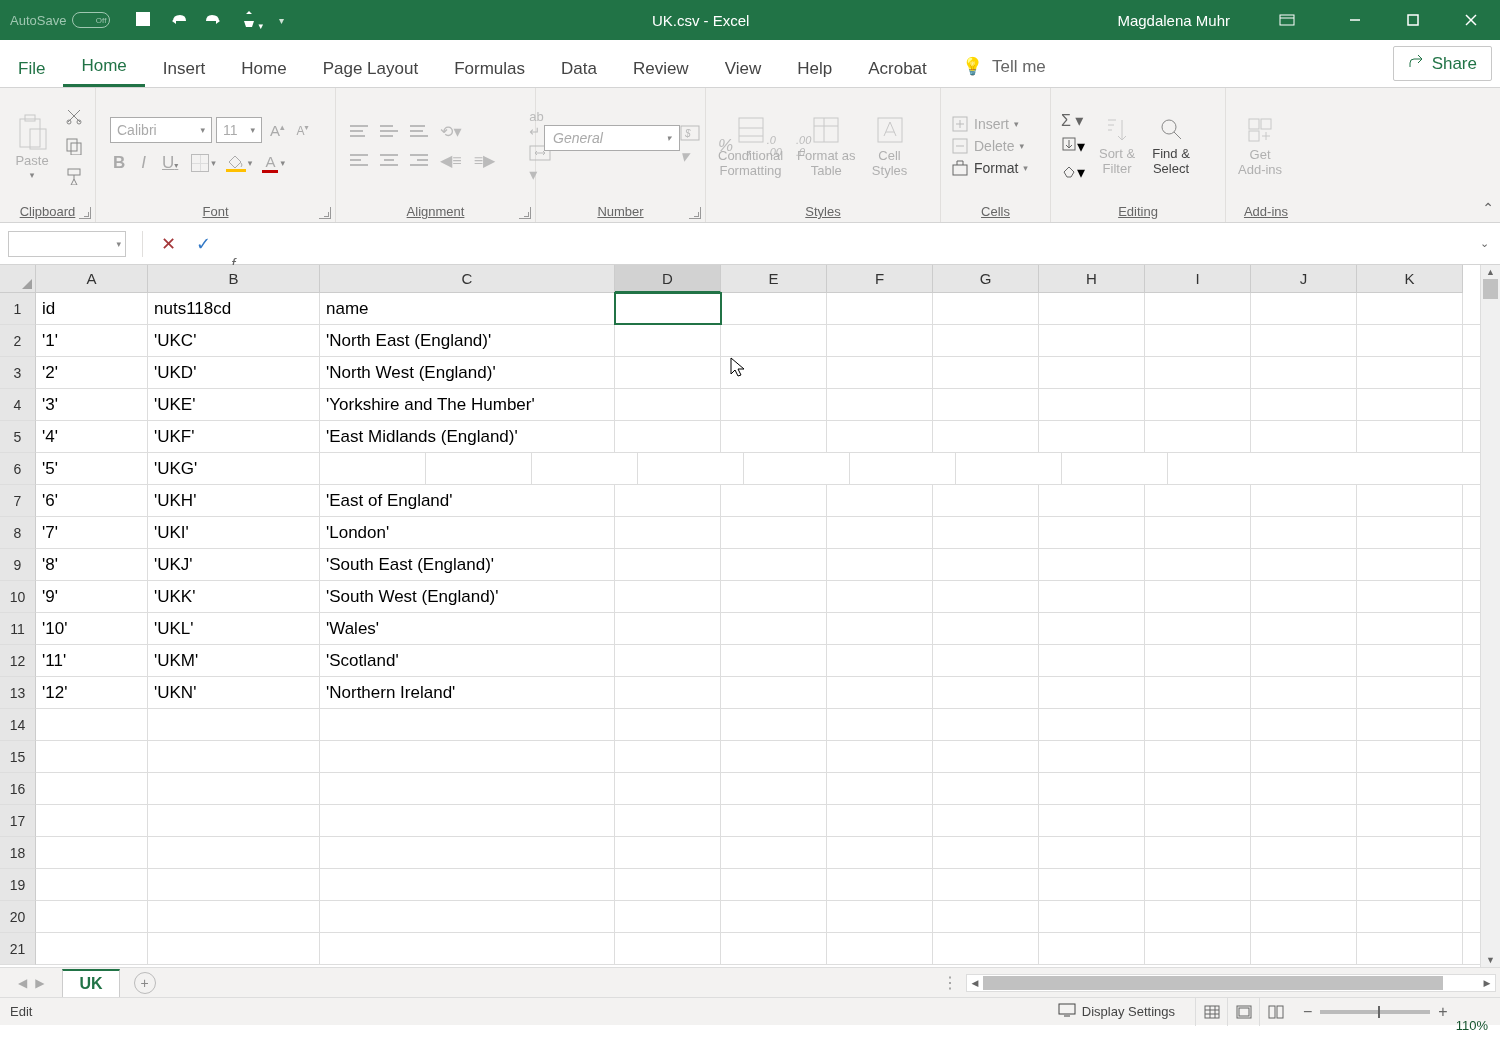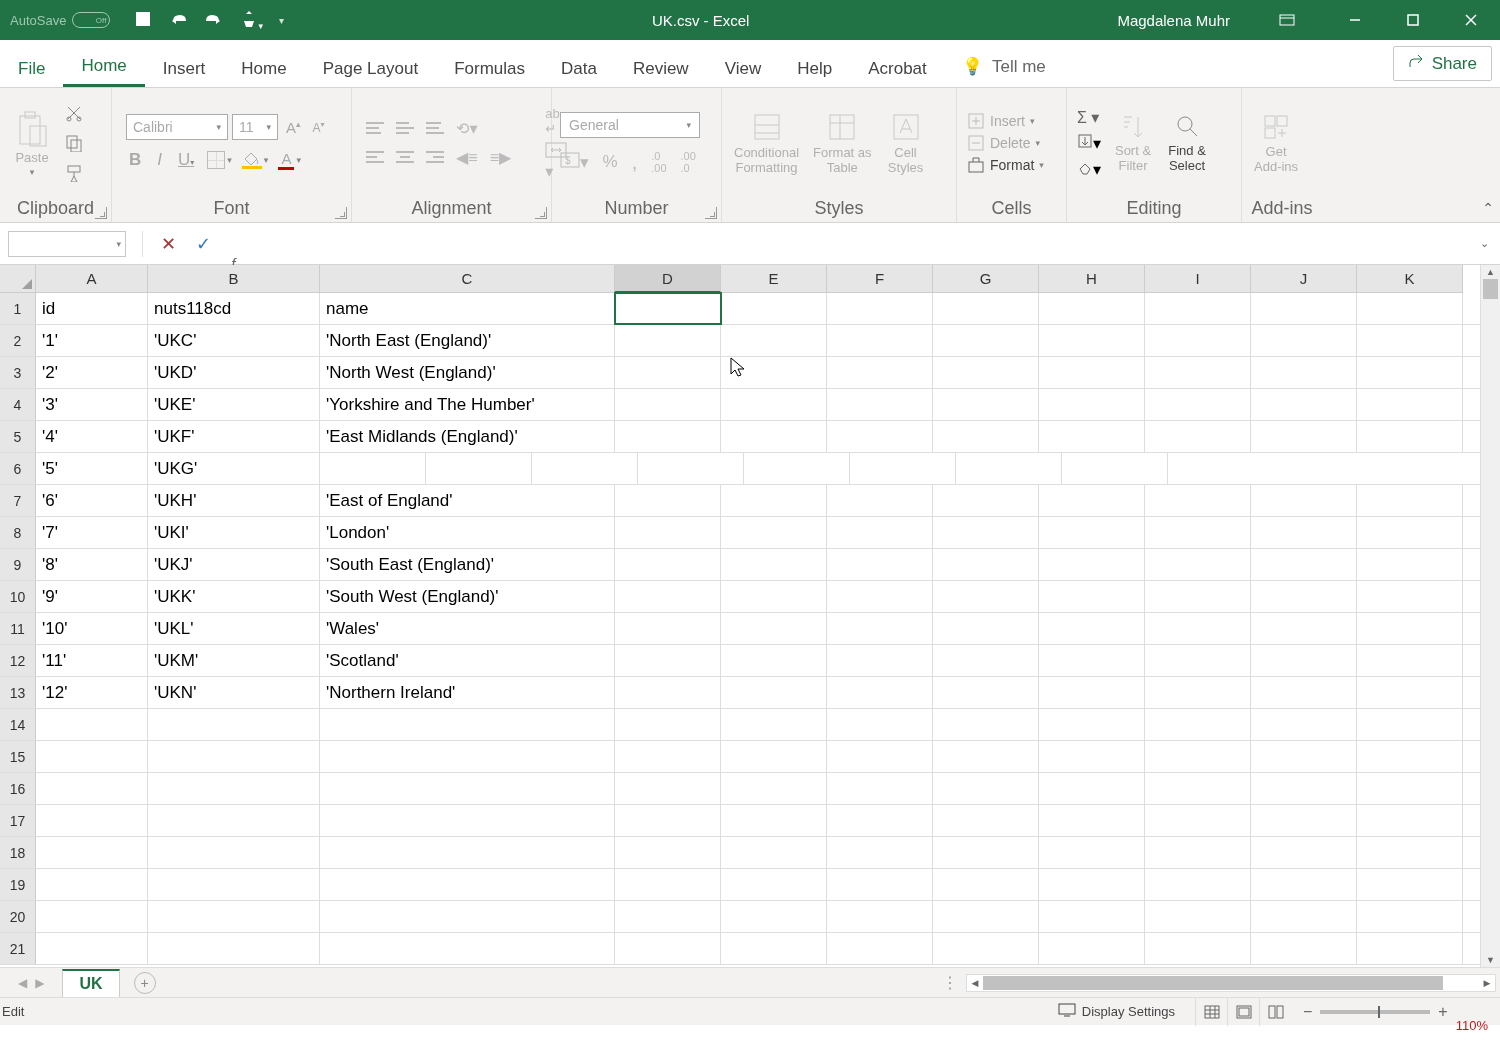--- a/index.html
+++ b/index.html
@@ -25,21 +25,21 @@
 .rtab.file { color: #217346; }
 .rtab.active { color: #217346; border-bottom: 3px solid #217346; font-weight: 400; }
 .rtab-spacer { flex: 1; }
 .tellme { display: flex; align-items: center; gap: 8px; padding: 10px 18px; color: #666; font-size: 17px; }
 .share-btn { margin: 6px 8px; padding: 6px 14px; border: 1px solid #c8c8c8; border-radius: 2px; display: flex; align-items: center; gap: 8px; color: #217346; font-size: 17px; }
 
 
 .ribbon { height: 135px; background: #f3f2f1; border-bottom: 1px solid #d4d4d4; display: flex; position: relative; }
 .rgroup { border-right: 1px solid #e1dfdd; display: flex; flex-direction: column; justify-content: space-between; padding-bottom: 3px; }
 .rgroup-body { flex: 1; display: flex; align-items: center; padding: 2px 8px; gap: 6px; }
-.rgroup-label { text-align: center; font-size: 18px; color: #666; position: relative; }
+.rgroup-label { text-align: center; font-size: 13px; color: #666; position: relative; text-decoration: underline; }
 .dialog-launcher { position: absolute; right: 4px; bottom: 0; width: 12px; height: 12px; border: 1px solid #999; border-top: none; border-left: none; }
 .dialog-launcher::after { content: ""; position: absolute; width: 4px; height: 4px; border-right: 1px solid #999; border-bottom: 1px solid #999; right: 1px; bottom: 1px; }
 
 .bigbtn { display: flex; flex-direction: column; align-items: center; justify-content: center; gap: 2px; font-size: 13px; color: #444; padding: 2px 4px; min-width: 48px; }
 .bigbtn.disabled { color: #b0b0b0; }
 .bigbtn svg { stroke: #888; fill: none; }
 .bigbtn.disabled svg { stroke: #c8c8c8; }
 .vbtns { display: flex; flex-direction: column; gap: 6px; }
 .smv { width: 24px; height: 24px; display: flex; align-items: center; justify-content: center; }
 
@@ -112,21 +112,21 @@
 .sheet-tab { background: #fff; border: 1px solid #ccc; border-bottom: none; padding: 4px 16px; font-size: 16px; font-weight: bold; color: #217346; border-top: 2px solid #217346; }
 .sheet-add { width: 22px; height: 22px; border: 1px solid #bbb; border-radius: 50%; display: flex; align-items: center; justify-content: center; margin-left: 14px; color: #888; font-size: 14px; }
 .hscroll-area { flex: 1; display: flex; align-items: center; justify-content: flex-end; padding-right: 4px; }
 .hscroll { width: 530px; height: 18px; background: #fff; border: 1px solid #ddd; display: flex; align-items: center; position: relative; }
 .hscroll .harr { width: 16px; text-align: center; font-size: 9px; color: #666; }
 .hscroll .htrack { flex: 1; position: relative; height: 100%; }
 .hscroll .hthumb { position: absolute; left: 0; width: 460px; top: 1px; bottom: 1px; background: #c1c1c1; }
 
 
 .statusbar { height: 28px; background: #f3f2f1; border-top: 1px solid #ddd; display: flex; align-items: center; font-size: 13px; color: #444; }
-.statusbar .mode { padding-left: 2px; }
+.statusbar .mode { padding-left: 10px; }
 .statusbar .sp { flex: 1; }
 .statusbar .ds { display: flex; align-items: center; gap: 6px; margin-right: 20px; }
 .viewbtns { display: flex; }
 .viewbtn { width: 32px; height: 28px; display: flex; align-items: center; justify-content: center; border-left: 1px solid #ddd; }
 .zoomctl { display: flex; align-items: center; gap: 8px; padding: 0 12px; }
 .zslider { width: 110px; height: 4px; background: #bbb; position: relative; }
 .zslider::after { content:""; position:absolute; left: 52%; top: -4px; width: 2px; height: 12px; background: #666; }
 .cursor-arrow { position: absolute; pointer-events: none; }
 
 .colw-A { width: 112px; } .colw-B { width: 172px; } .colw-C { width: 295px; }
@@ -213,21 +213,21 @@
   <div class="share-btn">
     <span><svg width="16" height="16" viewBox="0 0 16 16" stroke="#217346" fill="none">
           <path d="M10 2 l4 4 -4 4 M14 6 H6 Q2 6 2 10 v4"></path>
         </svg></span>
     <span>Share</span>
   </div>
 </div>
 
 <div class="ribbon">
 
-  <div class="rgroup" style="width:112px;">
+  <div class="rgroup" style="width:96px;">
     <div class="rgroup-body">
       <div class="bigbtn disabled">
         <svg width="32" height="38" viewBox="0 0 32 38">
             <rect x="4" y="6" width="20" height="28"></rect>
             <rect x="9" y="2" width="10" height="6"></rect>
             <rect x="14" y="16" width="16" height="20"></rect>
           </svg>
         <span>Paste</span>
         <span class="dd">▾</span>
       </div>
@@ -342,21 +342,21 @@
               <rect x="1" y="1" width="20" height="14"></rect>
               <path d="M6 8 h10 M6 8 l2-2 M6 8 l2 2 M16 8 l-2-2 M16 8 l-2 2"></path>
             </svg>▾</span>
       </div>
     </div>
     <div class="rgroup-label"><span>Alignment</span><span class="dialog-launcher"></span></div>
   </div>
 
   <div class="rgroup" style="width:170px;">
     <div class="rgroup-body">
-        <div style="display:flex;flex-direction:column;">
+        <div style="display:flex;flex-direction:row;font-style:italic;">
       <div class="num-box">
             <span>General</span>
             <span class="dd">▾</span>
           </div>
       <div class="num-row">
         <span class="num-ico"><svg width="20" height="16" stroke="#bbb" fill="none">
                 <rect x="1" y="1" width="18" height="14"></rect>
                 <text x="5" y="12" font-size="10" fill="#bbb" stroke="none">$</text>
               </svg>▾</span>
         <span class="num-ico">%</span>
@@ -869,19 +869,19 @@
         <svg width="16" height="14" stroke="#666" fill="none">
           <rect x="1" y="1" width="6" height="12"></rect>
           <rect x="9" y="1" width="6" height="12"></rect>
         </svg>
       </div>
   </div>
   <div class="zoomctl">
     <span style="font-size:16px;color:#666;">−</span>
     <div class="zslider"></div>
     <span style="font-size:16px;color:#666;">+</span>
-    <span style="color:#b91c1c;margin-top:28px;">110%</span>
+    <span style="color:#14532d;margin-top:28px;">110%</span>
   </div>
 </div>
 
 <svg class="cursor-arrow" id="cursor" width="18" height="22" style="left: 729px; top: 356px;">
     <path d="M2 2 L2 18 L6 14 L9 20 L12 19 L9 13 L15 13 Z" fill="#fff" stroke="#000" stroke-width="1"></path>
   </svg>
 
 </body></html>

